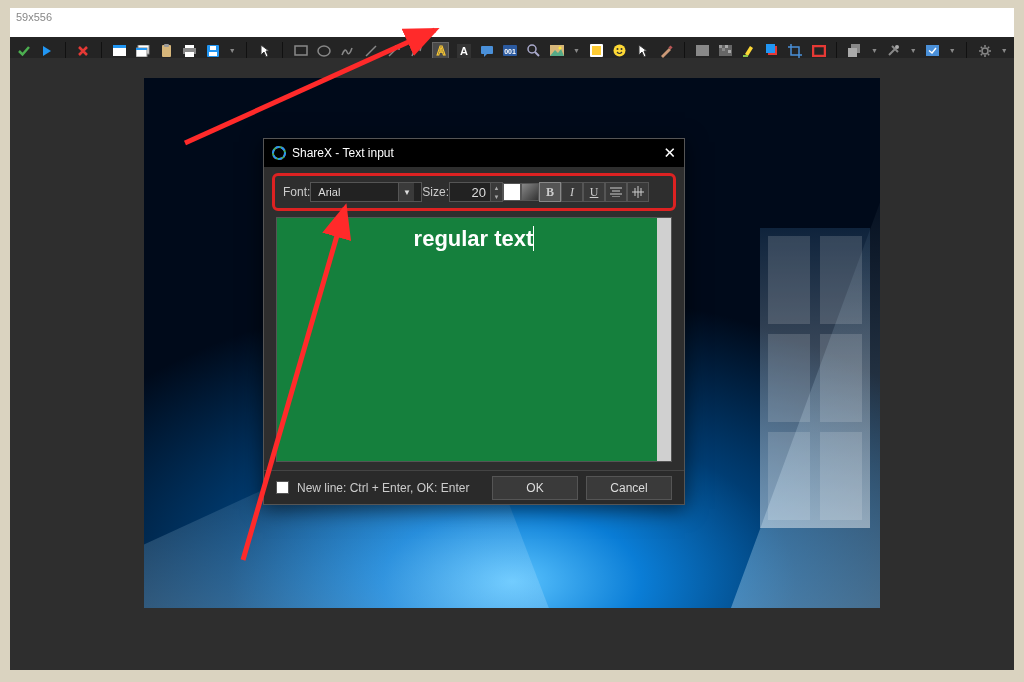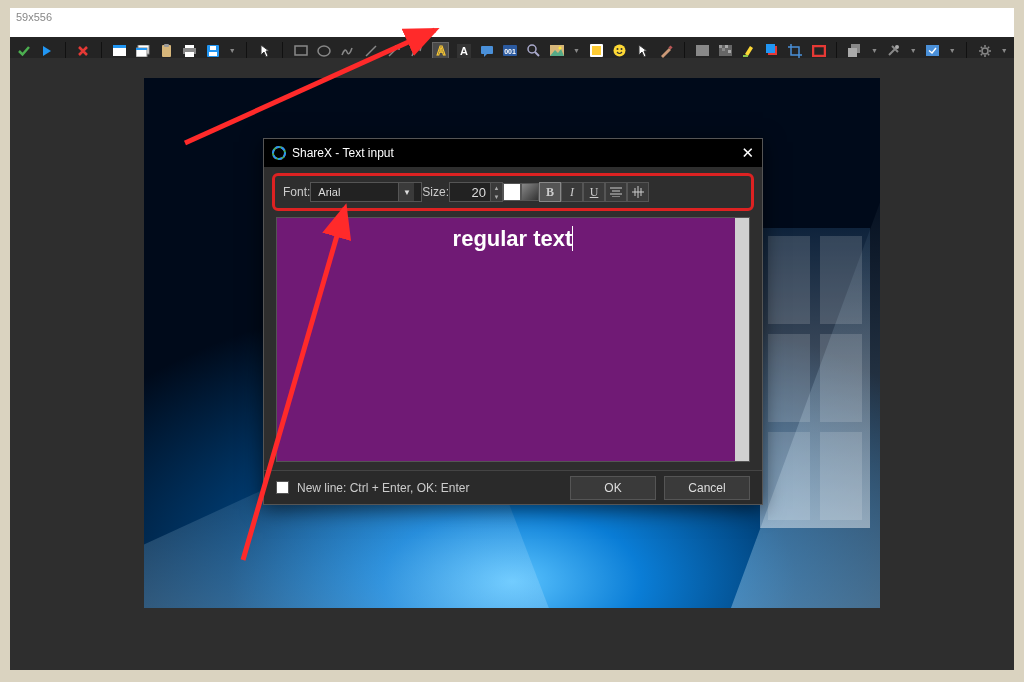--- a/index.html
+++ b/index.html
@@ -104,21 +104,21 @@
   gap: 10px;
   padding: 8px;
 }
 .window-grid > div { background: rgba(255,255,255,0.15); }
 
 
 .dialog {
   position: absolute;
   left: 253px;
   top: 80px;
-  width: 500px;
+  width: 422px;
   background: #2e2e2e;
   border: 1px solid #555;
   box-shadow: 0 4px 20px rgba(0,0,0,0.6);
   color: #ddd;
   font-size: 12px;
 }
 .dlg-titlebar {
   height: 28px;
   background: #000;
   display: flex;
@@ -201,21 +201,21 @@
   display: flex;
   align-items: center;
   justify-content: center;
   cursor: pointer;
   font-family: 'Times New Roman', serif;
 }
 .fmt-btn.active { background: #555; border-color: #888; }
 .text-area {
   margin: 4px 12px 8px;
   height: 245px;
-  background: #701a75;
+  background: #15803d;
   border: 1px solid #555;
   padding: 8px 6px;
   position: relative;
 }
 .text-area::after {
   content: "";
   position: absolute;
   right: 0; top: 0; bottom: 0;
   width: 14px;
   background: #d0d0d0;

